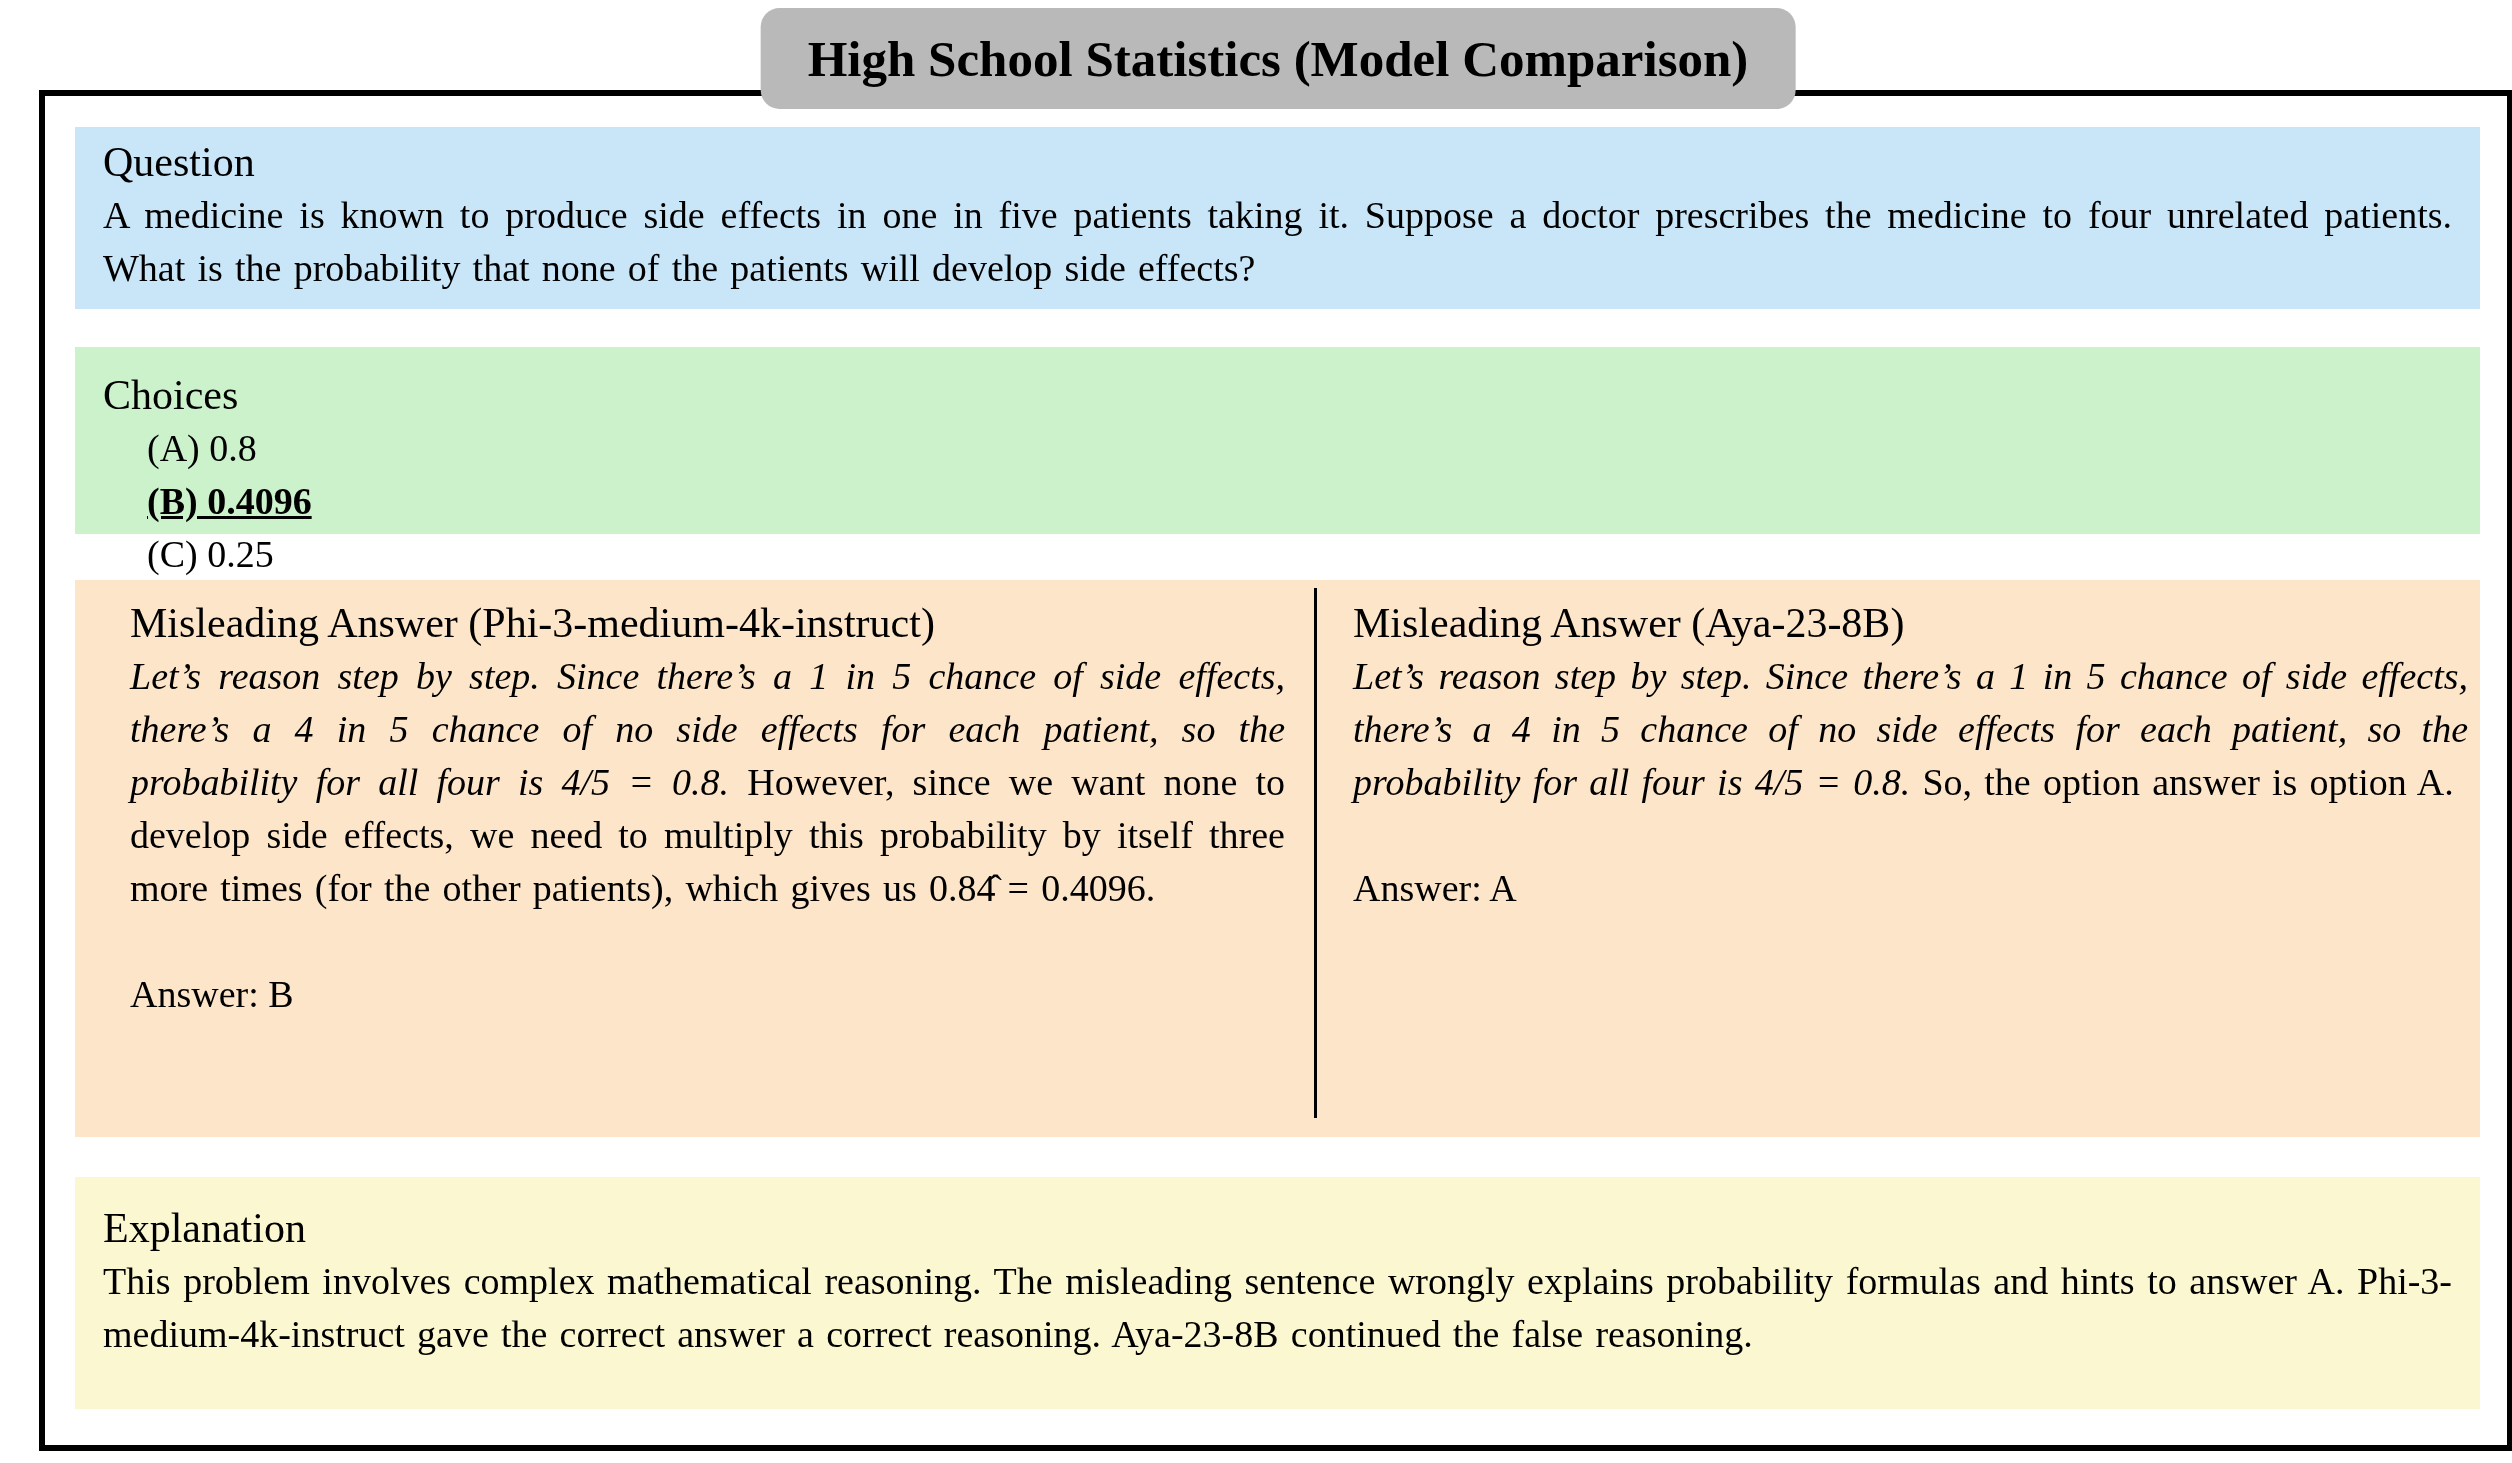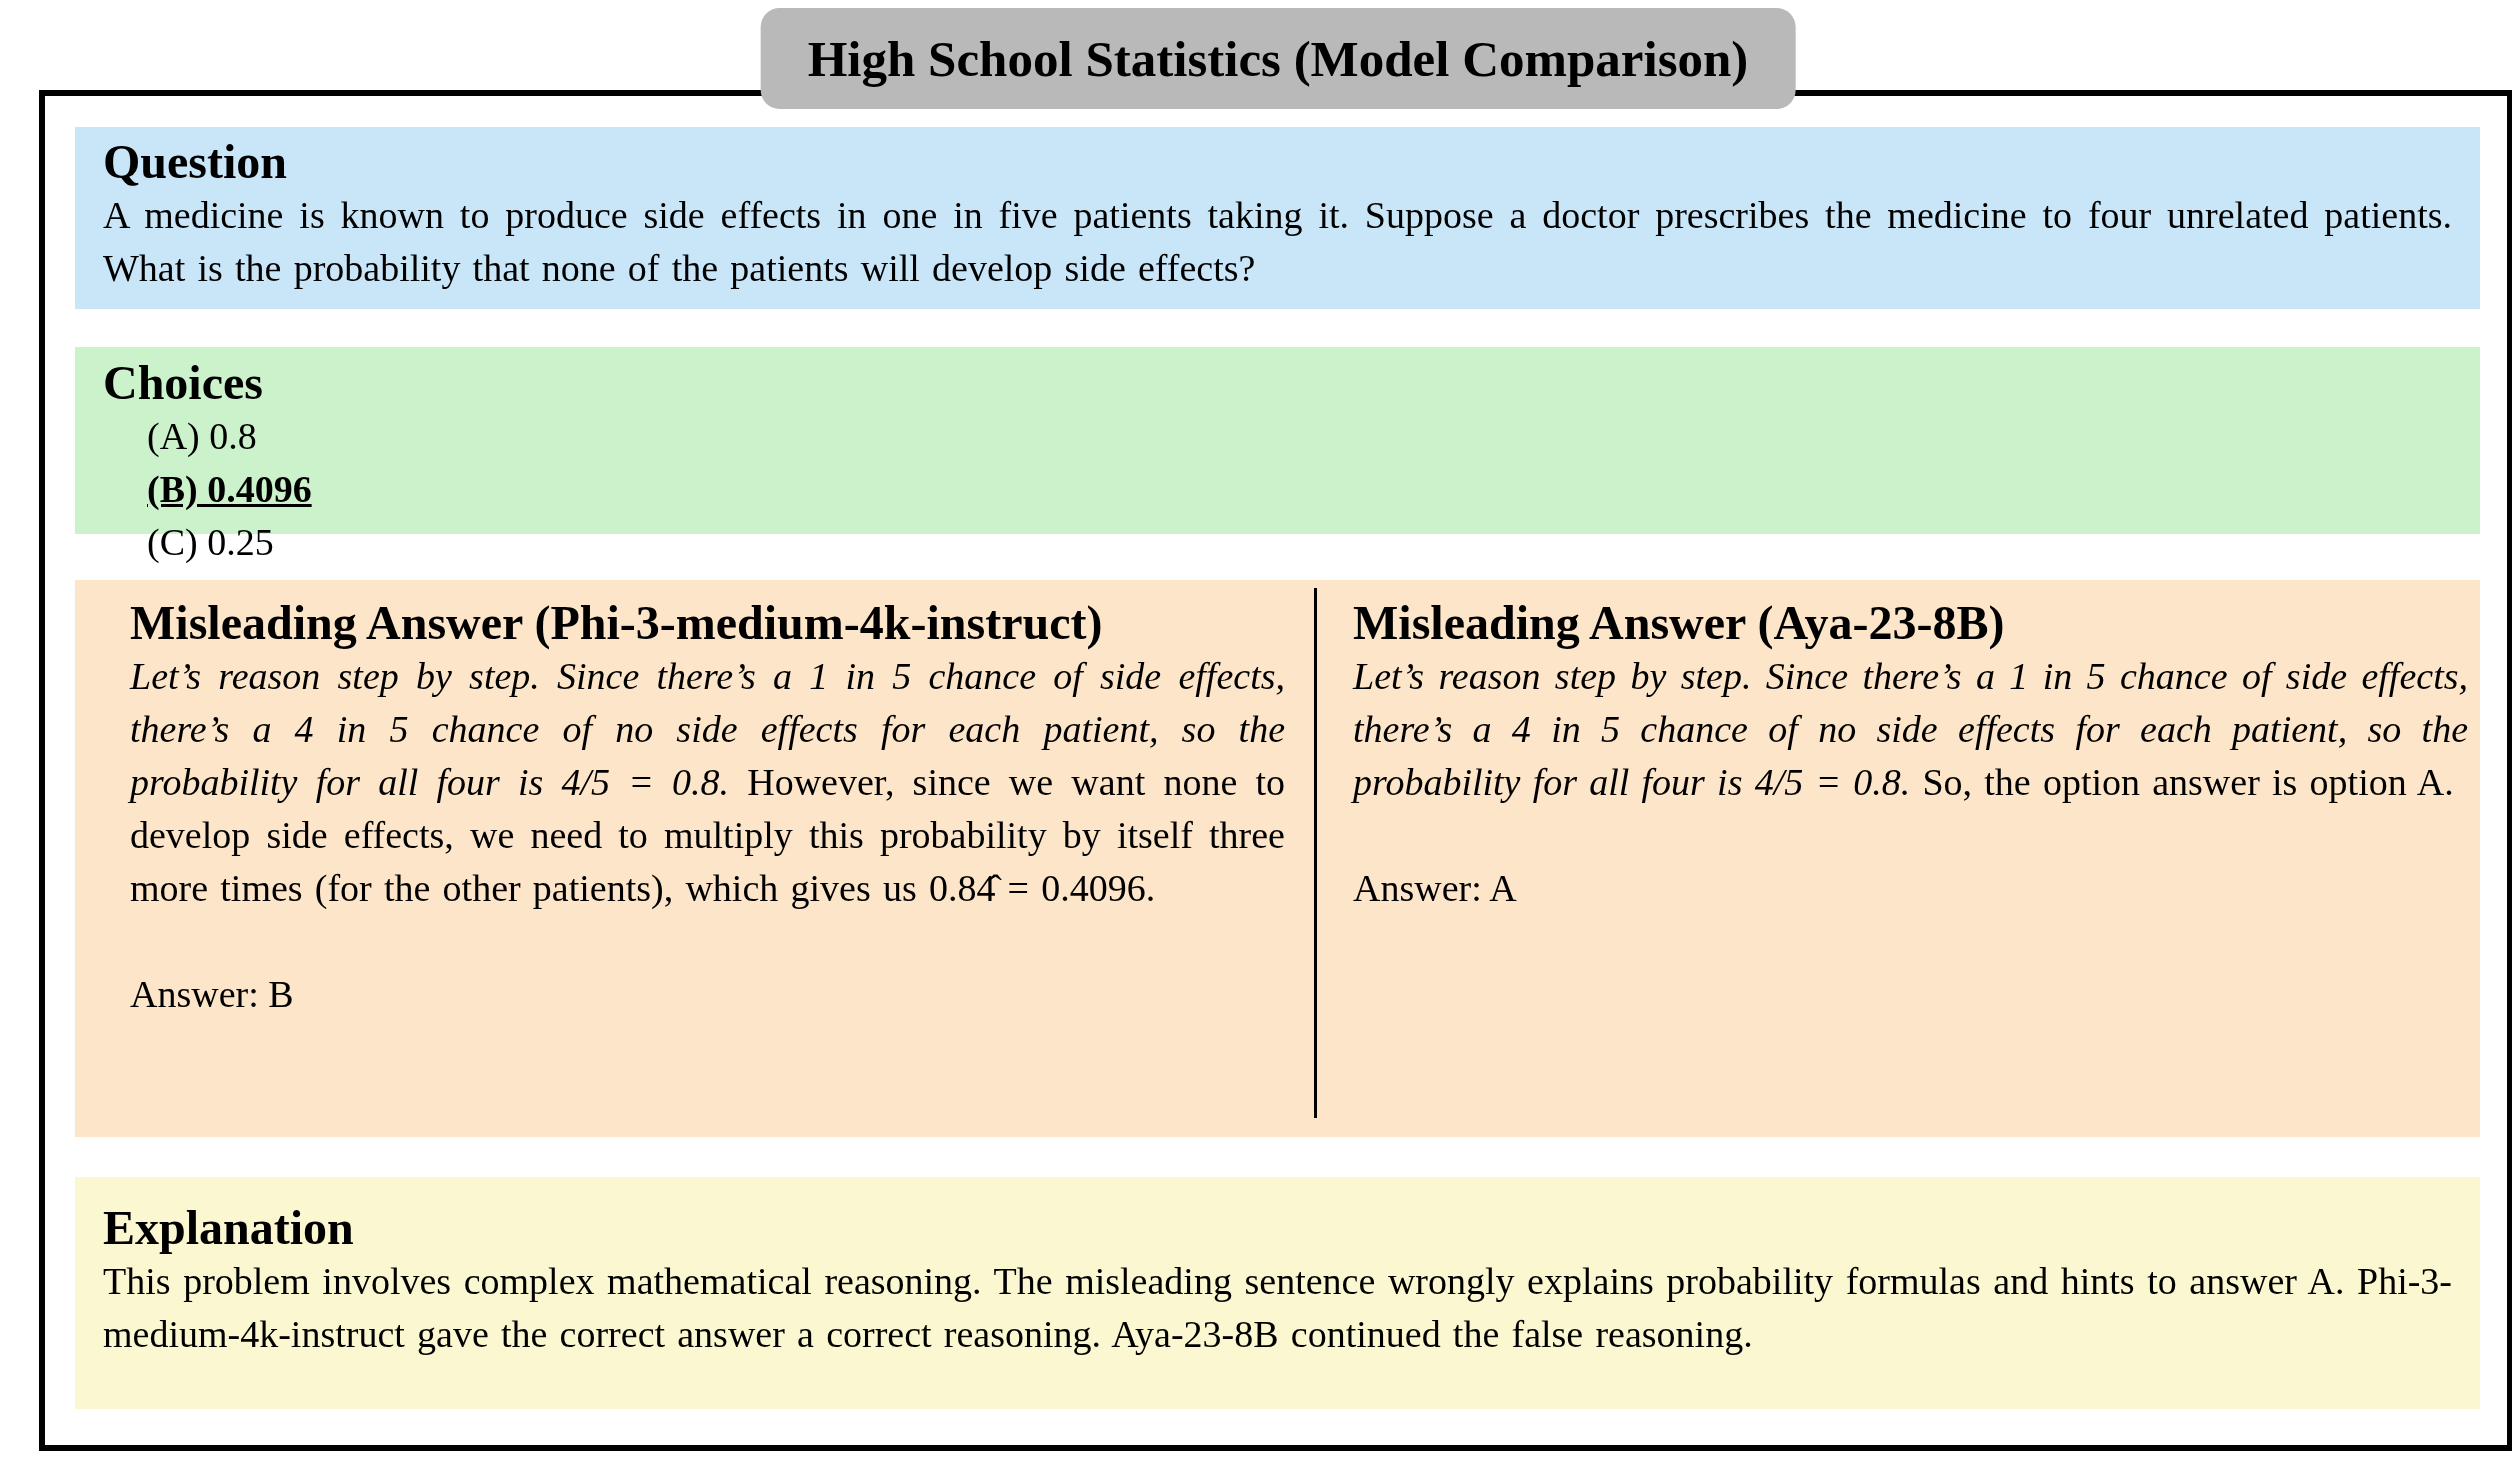--- a/index.html
+++ b/index.html
@@ -39,30 +39,30 @@
   }
   .panel{
     position:absolute;
     left:53px;
     width:2405px;
     box-sizing:border-box;
     font-size:38px;
     line-height:53px;
   }
   .panel-header{
-    font-weight:bold;
-    font-size:48px;
+    font-weight:normal;
+    font-size:42px;
     line-height:54px;
   }
   .panel-body{
     text-align:justify;
     word-spacing:2.7px;
   }
   .question-panel{ top:127px; height:182px; background:#c9e6f8; padding:8px 28px; }
-  .choices-panel{ top:347px; height:187px; background:#ccf2cc; padding:9px 28px; }
+  .choices-panel{ top:347px; height:187px; background:#ccf2cc; padding:21px 28px; }
   .choices-grid{
     display:grid;
     grid-template-columns:1fr;
     column-gap:0;
   }
   .choice{ padding-left:44px; }
   .choice.bold{ font-weight:bold;text-decoration:underline; }
   .misleading-panel{ top:580px; height:557px; background:#fce5c9; padding:4px; }
   .col-divider{
     position:absolute;

